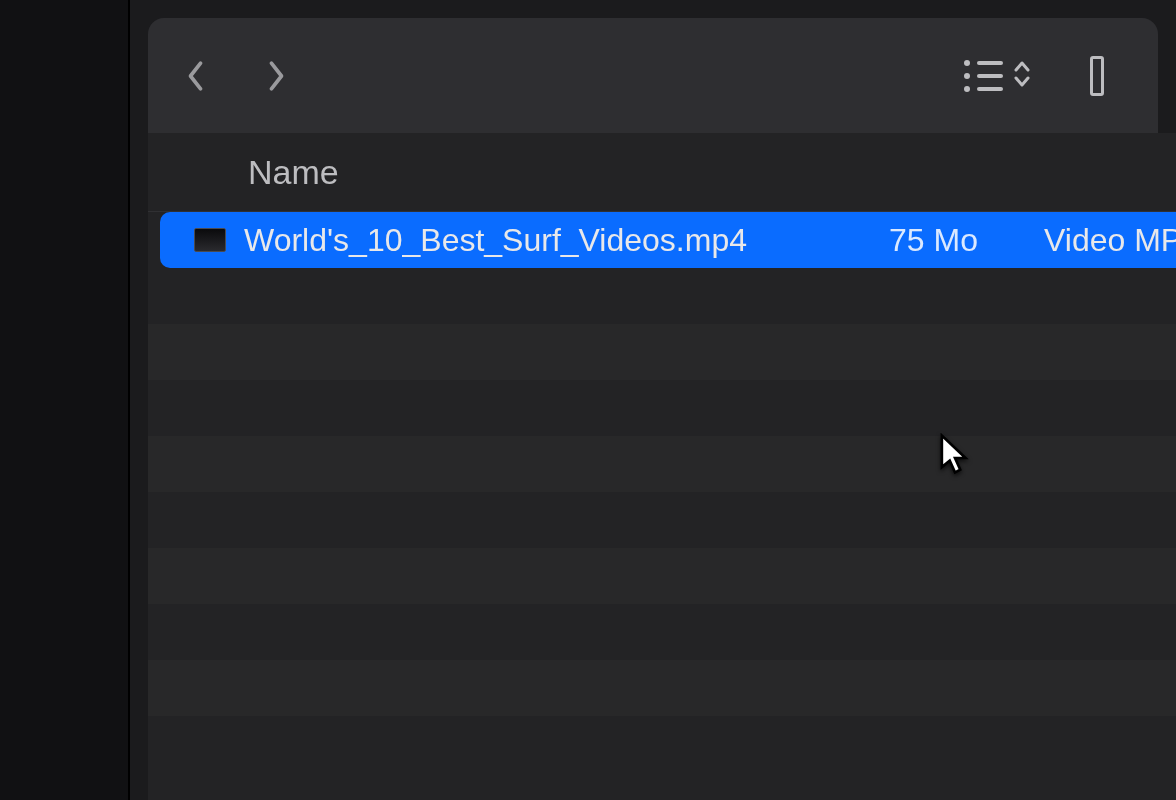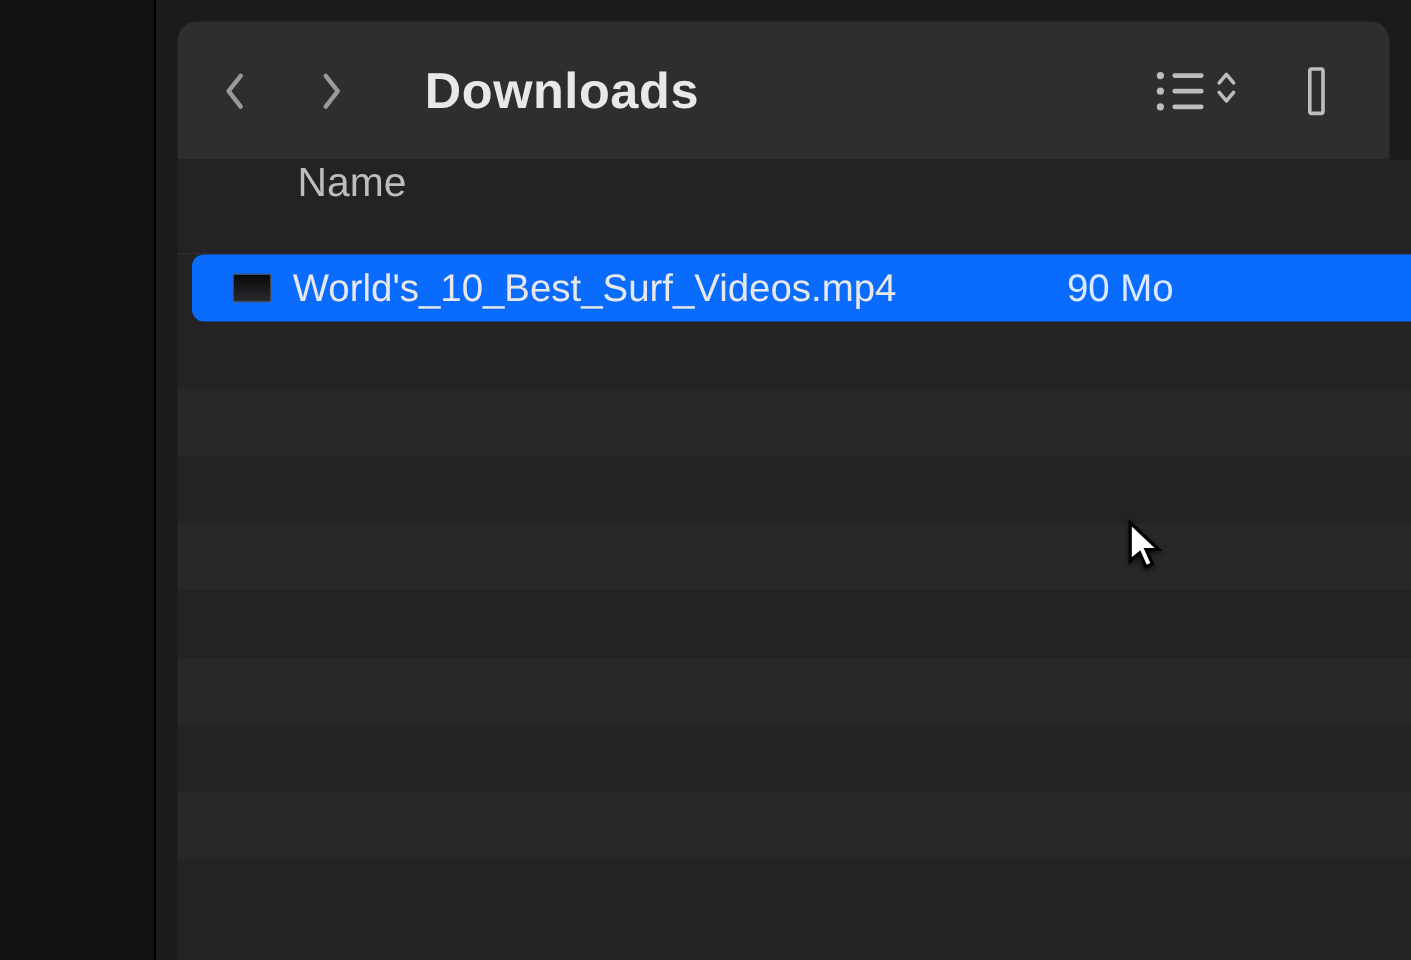--- a/index.html
+++ b/index.html
@@ -33,21 +33,21 @@
   .list-lines .lines{display:flex;flex-direction:column;gap:7px;margin-right:10px;}
   .list-lines .line{display:flex;align-items:center;}
   .list-lines .dot{width:6px;height:6px;border-radius:50%;background:var(--txt-dim);margin-right:7px;}
   .list-lines .bar{width:26px;height:4px;border-radius:2px;background:var(--txt-dim);}
   .updown svg{width:18px;height:30px;}
   .columns-icon{display:flex;gap:3px;}
   .columns-icon .col{width:8px;height:34px;border:3px solid var(--txt-dim);border-radius:3px;}
 
   
   .content{flex:1;background:var(--bg-content);margin:0 0 0 18px;position:relative;}
-  .header-row{display:flex;height:78px;border-bottom:1px solid var(--border-soft);color:var(--txt-dim);font-size:34px;}
+  .header-row{display:flex;height:78px;align-items:center;border-bottom:1px solid var(--border-soft);color:var(--txt-dim);font-size:34px;}
   .col-name{flex:0 0 630px;padding-left:100px;box-sizing:border-box;}
   .col-size{flex:0 0 248px;padding-left:18px;box-sizing:border-box;border-left:1px solid var(--border);height:48px;display:flex;align-items:center;}
   .col-type{flex:1;padding-left:18px;box-sizing:border-box;border-left:1px solid var(--border);height:48px;display:flex;align-items:center;}
 
   
   .rows{}
   .row{display:flex;height:56px;align-items:center;font-size:32px;color:var(--txt-main);}
   .row.alt{background:var(--row-alt);}
   .row.selected{background:var(--row-sel);border-radius:10px 0 0 10px;margin-left:12px;}
   .row.selected .cell-size{color:#dbe9ff;}
@@ -74,21 +74,20 @@
       <div class="nav-btn">
         <svg viewBox="0 0 24 36">
             <polyline points="17,4 6,18 17,32"></polyline>
           </svg>
       </div>
       <div class="nav-btn fwd">
         <svg viewBox="0 0 24 36">
             <polyline points="7,4 18,18 7,32"></polyline>
           </svg>
       </div>
-      <div class="location">Downloads</div>
       <div class="toolbar-spacer"></div>
       <div class="tool-icon list-lines">
         <div class="lines">
           <div class="line">
               <span class="dot"></span>
               <span class="bar"></span>
             </div>
           <div class="line">
               <span class="dot"></span>
               <span class="bar"></span>
@@ -116,21 +115,22 @@
       <div class="header-row">
         <div class="col-name">Name</div>
       </div>
 
       <div class="rows">
         <div class="row selected">
           <div class="cell-name">
             <span class="file-icon"></span>
             <span>World's_10_Best_Surf_Videos.mp4</span>
           </div>
-          <div class="cell-size">90 Mo</div>
+          <div class="cell-size">75 Mo</div>
+          <div class="cell-type">Video MP</div>
         </div>
         <div class="row"></div>
         <div class="row alt"></div>
         <div class="row"></div>
         <div class="row alt"></div>
         <div class="row"></div>
         <div class="row alt"></div>
         <div class="row"></div>
         <div class="row alt"></div>
       </div>

